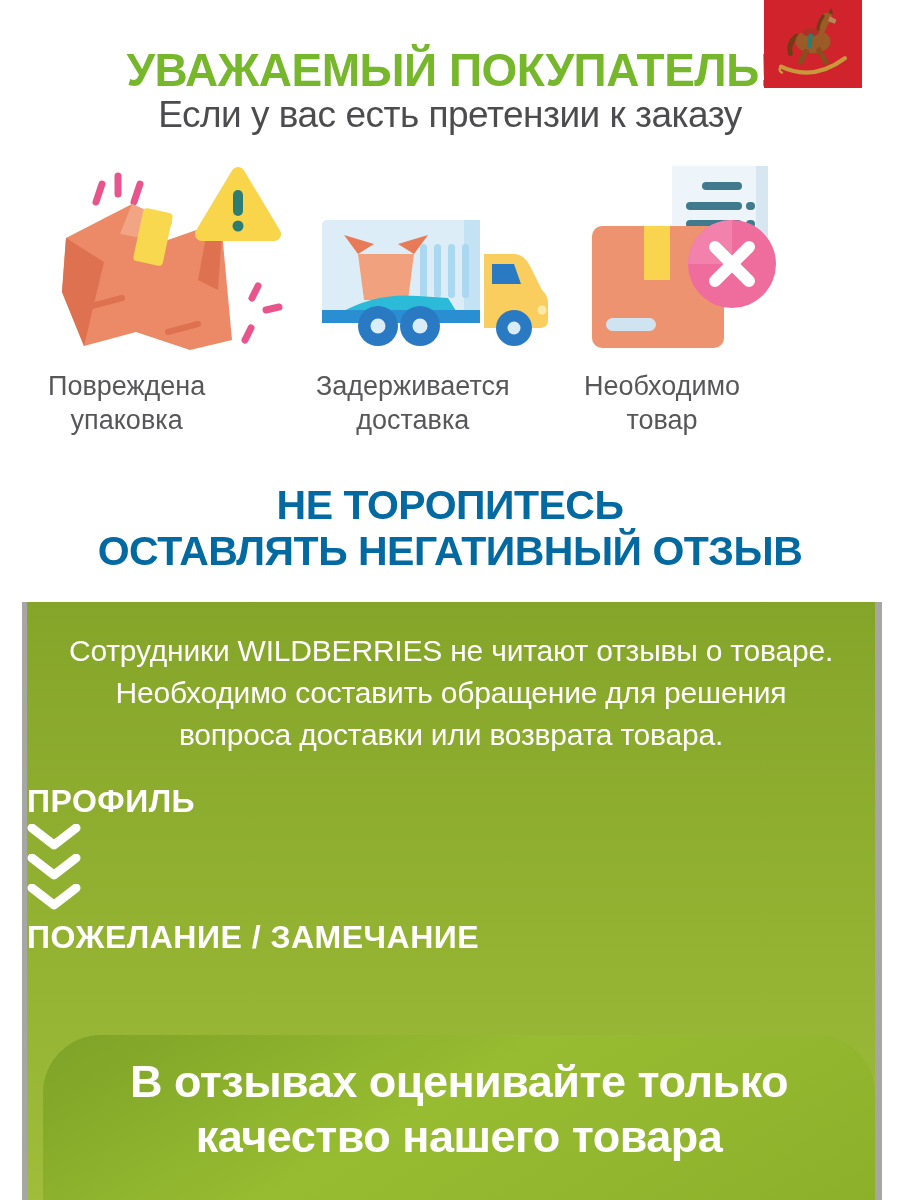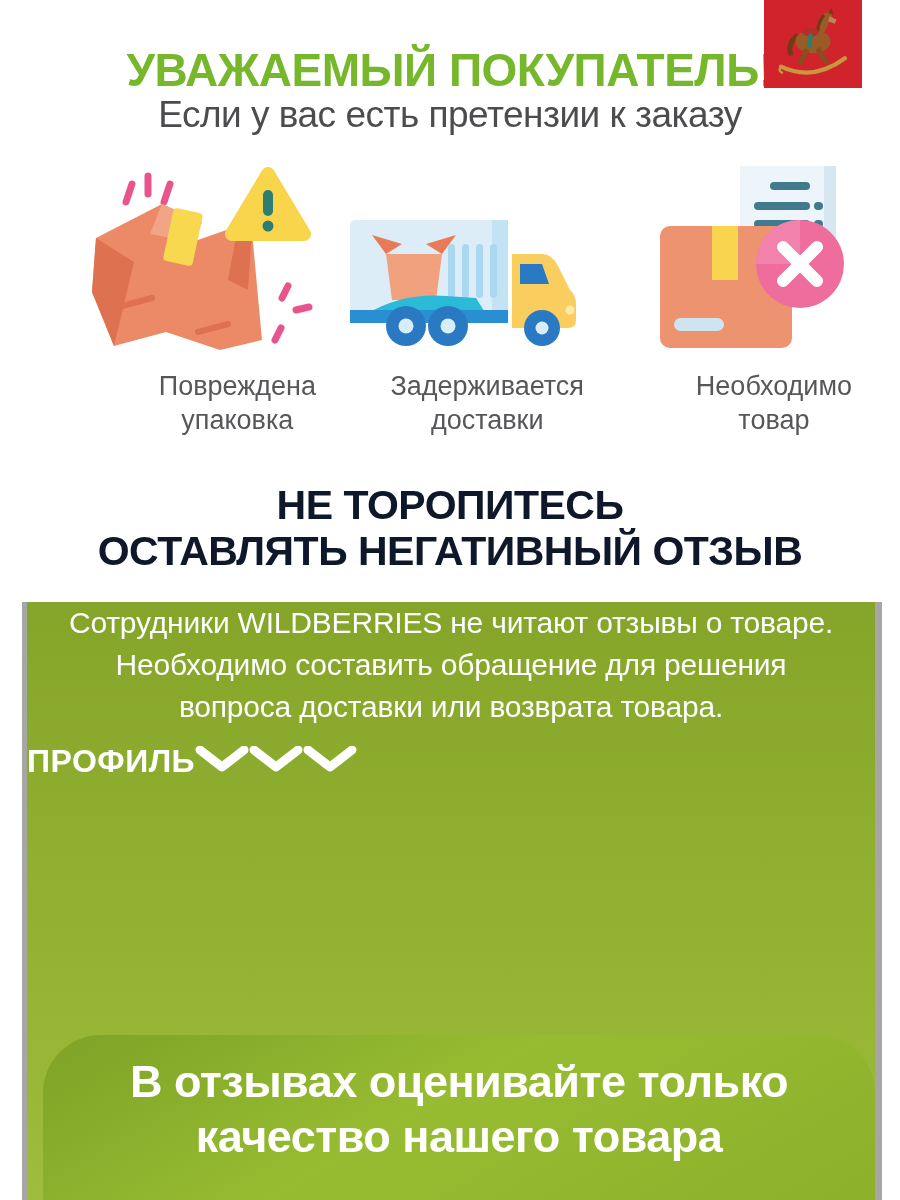--- a/index.html
+++ b/index.html
@@ -25,45 +25,45 @@
   }
   .subtitle {
     color:#4c4c4e; font-size:37px; letter-spacing:-0.5px;
   }
 
   
   .issues {
     display:flex; justify-content:space-between;
     padding:0 48px; margin-top:24px;
   }
-  .issue { width:268px; display:flex; flex-direction:column; align-items:flex-end; }
+  .issue { width:268px; display:flex; flex-direction:column; align-items:flex-start; }
   .issue .art { height:192px; display:flex; align-items:flex-end; justify-content:center; }
   .issue .label {
     margin-top:18px; color:#57575a; font-size:27px;
     line-height:1.25; text-align:center;
   }
 
   
   .notice {
-    margin-top:44px; text-align:center; color:#0f172a;
+    margin-top:44px; text-align:center; color:#0369a1;
     font-weight:bold; font-size:41px; line-height:1.13; letter-spacing:-0.5px;
   }
 
   
   .panel {
     position:absolute; left:22px; right:18px; top:602px; bottom:0;
     background:linear-gradient(180deg,#85a52a 0%,#93b232 55%,#9fbc3b 100%);
     border-left:5px solid #a6a6a4; border-right:7px solid #a6a6a4;
     text-align:center;
   }
   .paragraph {
-    color:#ffffff; font-size:30px; line-height:1.4;
+    margin-top:28px; color:#ffffff; font-size:30px; line-height:1.4;
     letter-spacing:-0.2px;
   }
-  .steps { margin-top:8px; display:flex; align-items:center; }
+  .steps { margin-top:20px; display:flex; flex-direction:column; align-items:flex-start; }
   .step {
     color:#ffffff; font-weight:bold; font-size:32px; line-height:1;
     margin:9px 0 5px 0; letter-spacing:0.5px;
   }
   .chevron { margin:2px 0; display:block; }
 
   
   .footer-block {
     position:absolute; left:16px; right:0; bottom:0; height:165px;
     border-radius:58px 58px 0 0;
@@ -154,21 +154,21 @@
         <circle cx="104" cy="124" r="20" fill="#2a79c3"></circle>
         <circle cx="104" cy="124" r="7.5" fill="#d9edf8"></circle>
         <path d="M168,52 L198,52 Q208,52 214,64 L226,88 Q232,93 232,102 L232,118 Q232,126 224,126 L168,126 Z" fill="#f9ce5e"></path>
         <path d="M176,62 L198,62 L205,82 L176,82 Z" fill="#2a79c3"></path>
         <circle cx="226" cy="108" r="4.5" fill="#fdeaa6"></circle>
         <circle cx="198" cy="126" r="18" fill="#2a79c3"></circle>
         <circle cx="198" cy="126" r="6.5" fill="#d9edf8"></circle>
       </svg>
     </div>
     <div class="label pre">Задерживается
-доставки</div>
+доставка</div>
   </div>
 
   <div class="issue">
     <div class="art">
       <svg width="200" height="196" viewBox="0 0 200 196">
         <rect x="88" y="10" width="96" height="122" fill="#edf5fa"></rect>
         <rect x="172" y="10" width="12" height="122" fill="#d7e7f1"></rect>
         <g fill="#41798d">
           <rect x="118" y="26" width="40" height="8" rx="4"></rect>
           <rect x="102" y="46" width="56" height="8" rx="4"></rect>
@@ -207,19 +207,20 @@
     <div class="step">ПРОФИЛЬ</div>
     <svg class="chevron" width="54" height="26" viewBox="0 0 54 26">
       <polyline points="5,4 27,21 49,4" fill="none" stroke="#ffffff" stroke-width="9" stroke-linecap="round" stroke-linejoin="round"></polyline>
     </svg>
     <svg class="chevron" width="54" height="26" viewBox="0 0 54 26">
       <polyline points="5,4 27,21 49,4" fill="none" stroke="#ffffff" stroke-width="9" stroke-linecap="round" stroke-linejoin="round"></polyline>
     </svg>
     <svg class="chevron" width="54" height="26" viewBox="0 0 54 26">
       <polyline points="5,4 27,21 49,4" fill="none" stroke="#ffffff" stroke-width="9" stroke-linecap="round" stroke-linejoin="round"></polyline>
     </svg>
+    <div class="step">ПОЖЕЛАНИЕ / ЗАМЕЧАНИЕ</div>
   </div>
 
   <div class="footer-block">
     <div class="footer-text pre">В отзывах оценивайте только
 качество нашего товара</div>
   </div>
 </div>
 
 </body></html>

